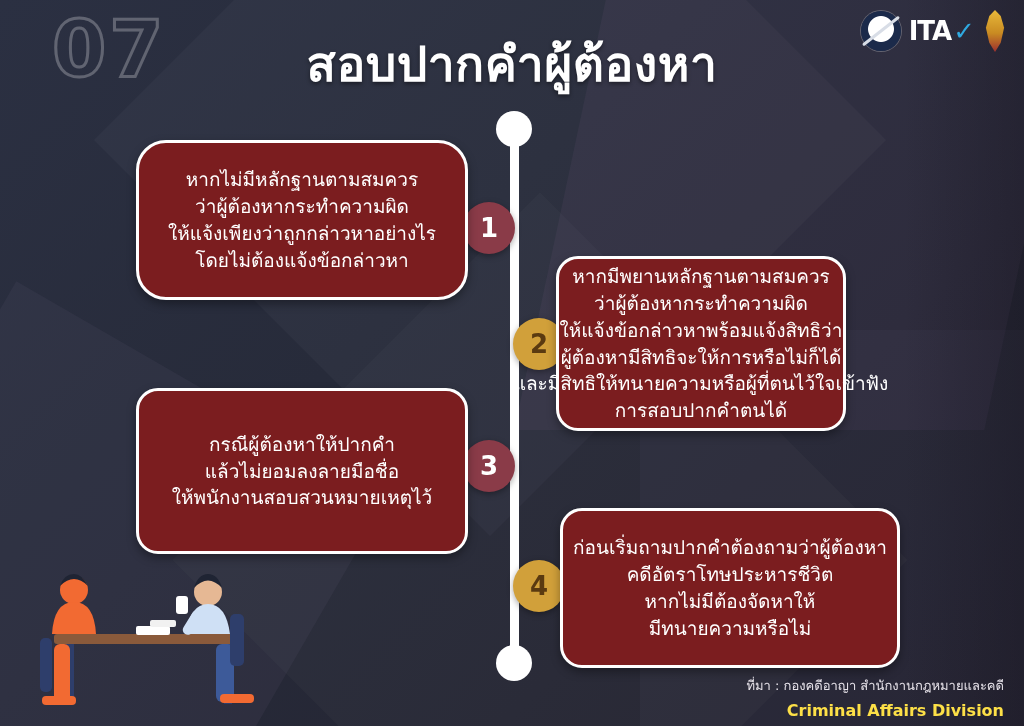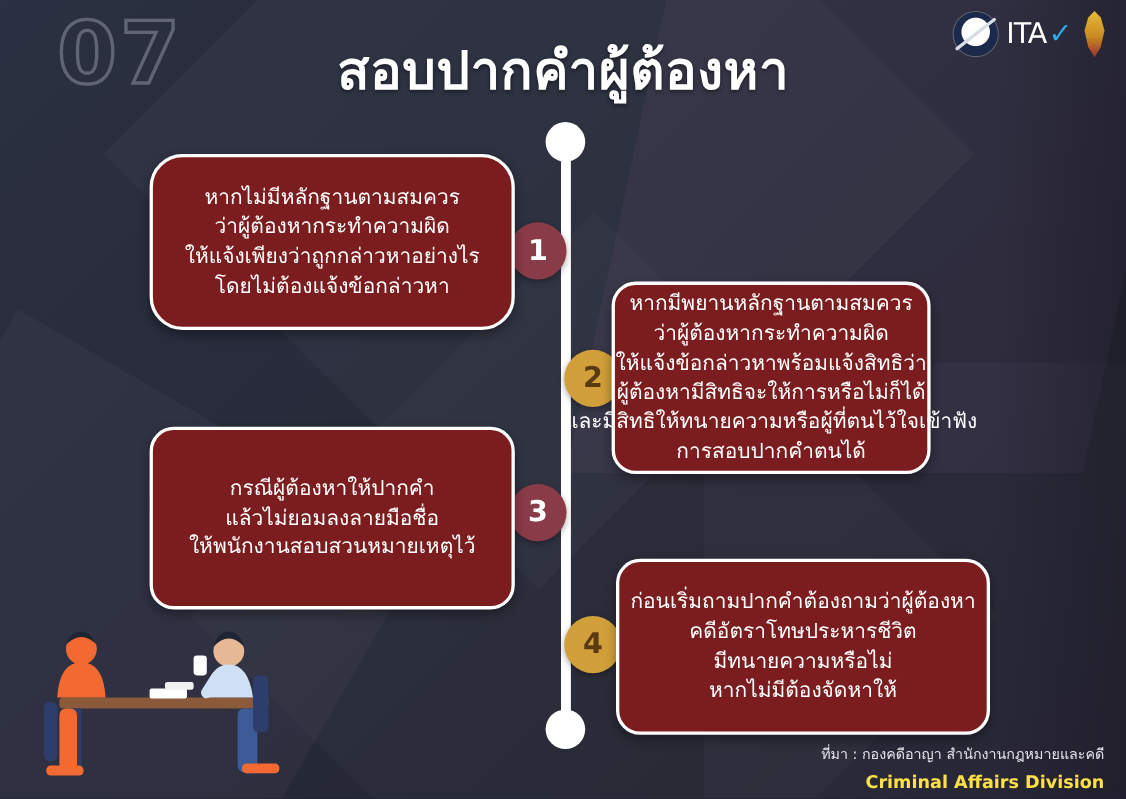--- a/index.html
+++ b/index.html
@@ -106,21 +106,21 @@
     left: 50%; top: 50%;
     width: 46px; height: 3px;
     background: #d8dde6;
     transform: translate(-50%,-50%) rotate(-38deg);
     border-radius: 2px;
   }
   .logo-ita {
     display: flex;
     align-items: center;
     font-size: 26px;
-    font-weight: 400;
+    font-weight: 700;
     color: #ffffff;
     letter-spacing: -1px;
   }
   .logo-ita .ita-accent {
     color: #2fa9e0;
     margin-left: 2px;
     font-style: italic;
   }
   .logo-emblem {
     width: 26px; height: 42px;
@@ -260,22 +260,22 @@
 
 <div class="card card-3">
   <div class="line">กรณีผู้ต้องหาให้ปากคำ</div>
   <div class="line">แล้วไม่ยอมลงลายมือชื่อ</div>
   <div class="line">ให้พนักงานสอบสวนหมายเหตุไว้</div>
 </div>
 
 <div class="card card-4">
   <div class="line">ก่อนเริ่มถามปากคำต้องถามว่าผู้ต้องหา</div>
   <div class="line">คดีอัตราโทษประหารชีวิต</div>
+  <div class="line">หากไม่มีต้องจัดหาให้</div>
   <div class="line">มีทนายความหรือไม่</div>
-  <div class="line">หากไม่มีต้องจัดหาให้</div>
 </div>
 
 <svg class="illus" viewBox="0 0 270 160">
 
   <rect x="30" y="78" width="190" height="10" rx="3" fill="#8a5a3b"></rect>
   <rect x="42" y="88" width="8" height="60" fill="#2e3e6b"></rect>
   <rect x="200" y="88" width="8" height="60" fill="#2e3e6b"></rect>
 
   <rect x="112" y="70" width="34" height="9" rx="2" fill="#ffffff"></rect>
   <rect x="126" y="64" width="26" height="7" rx="2" fill="#f1f1f1"></rect>

